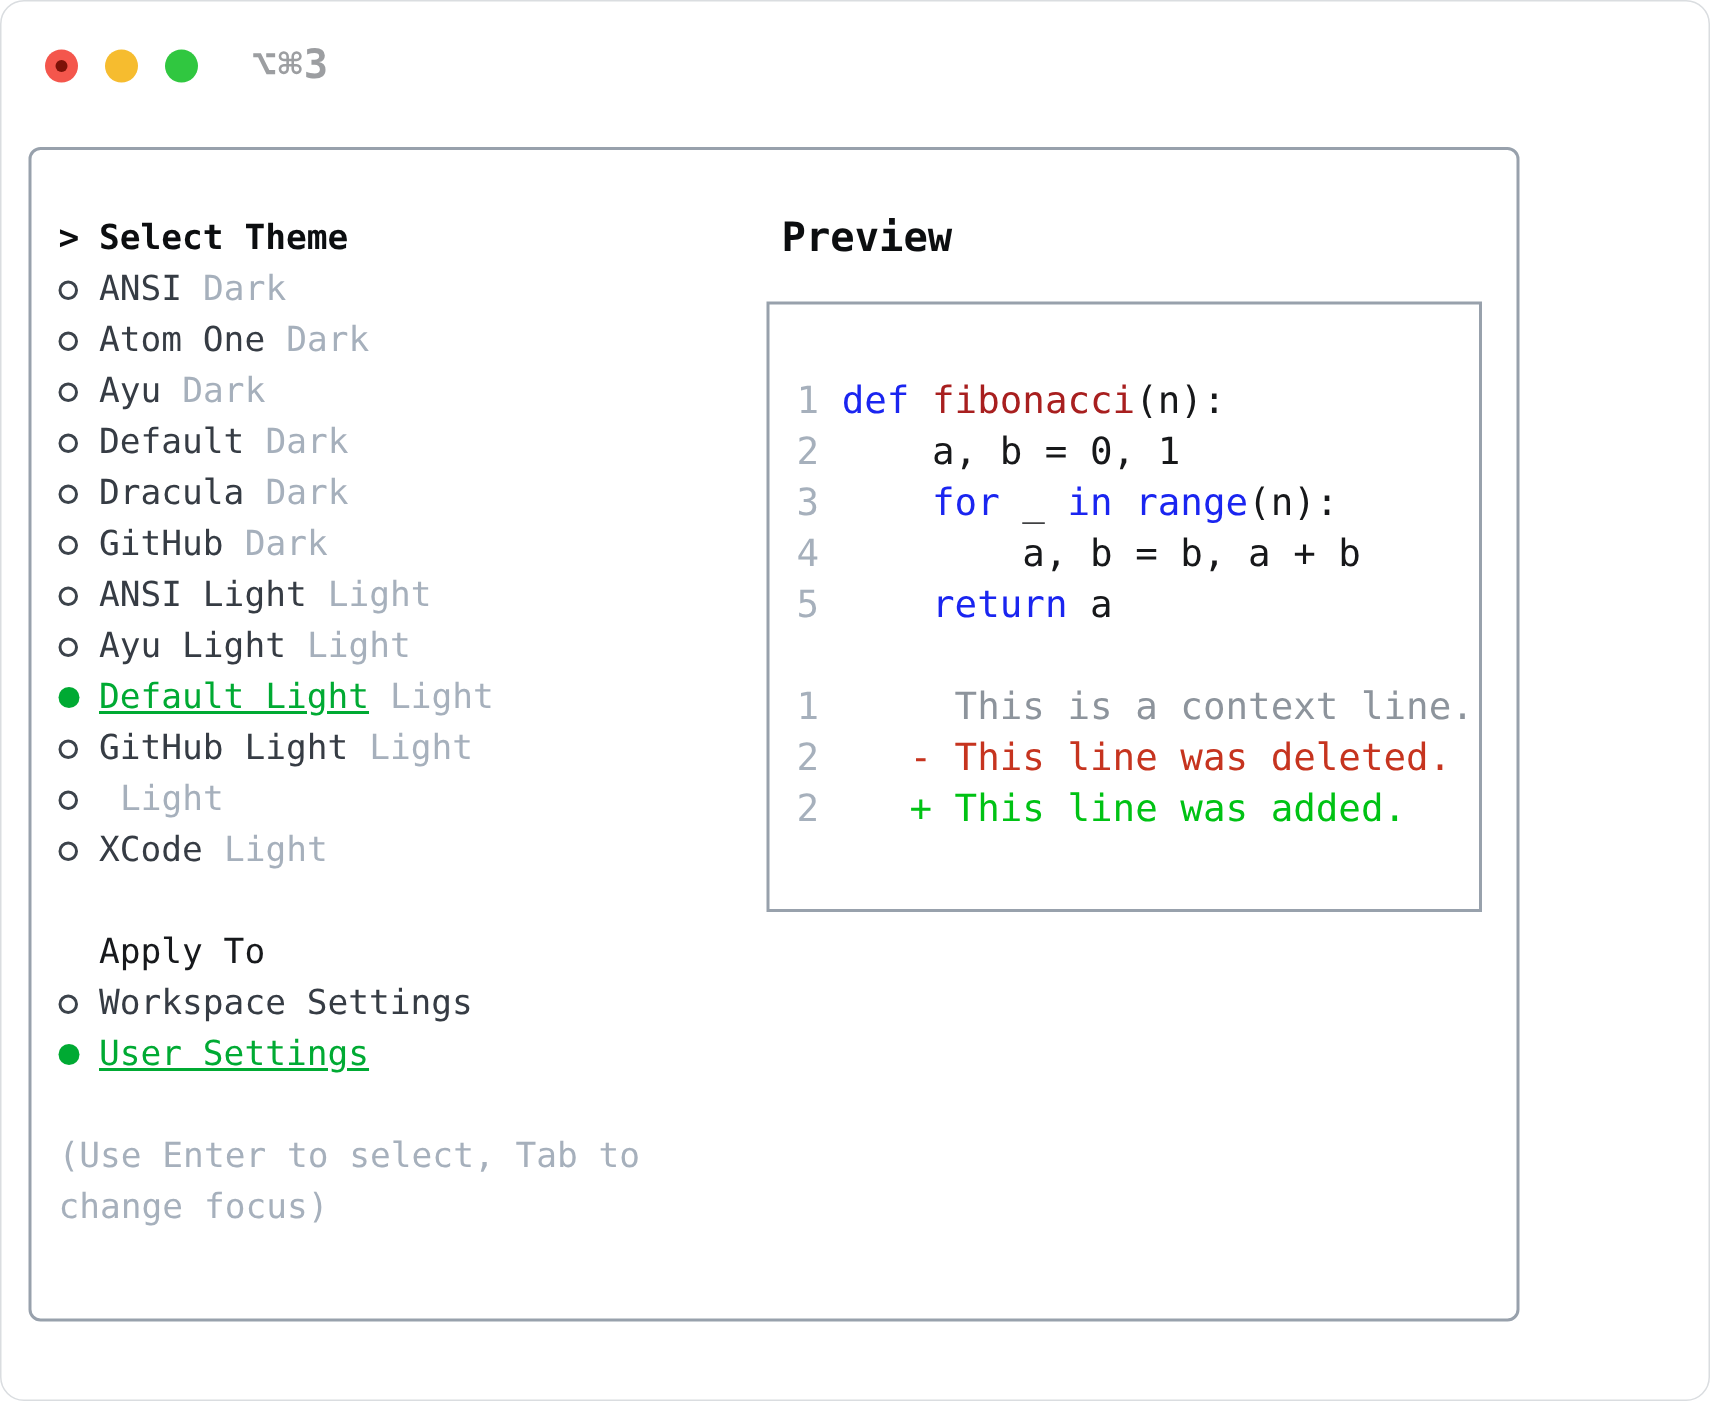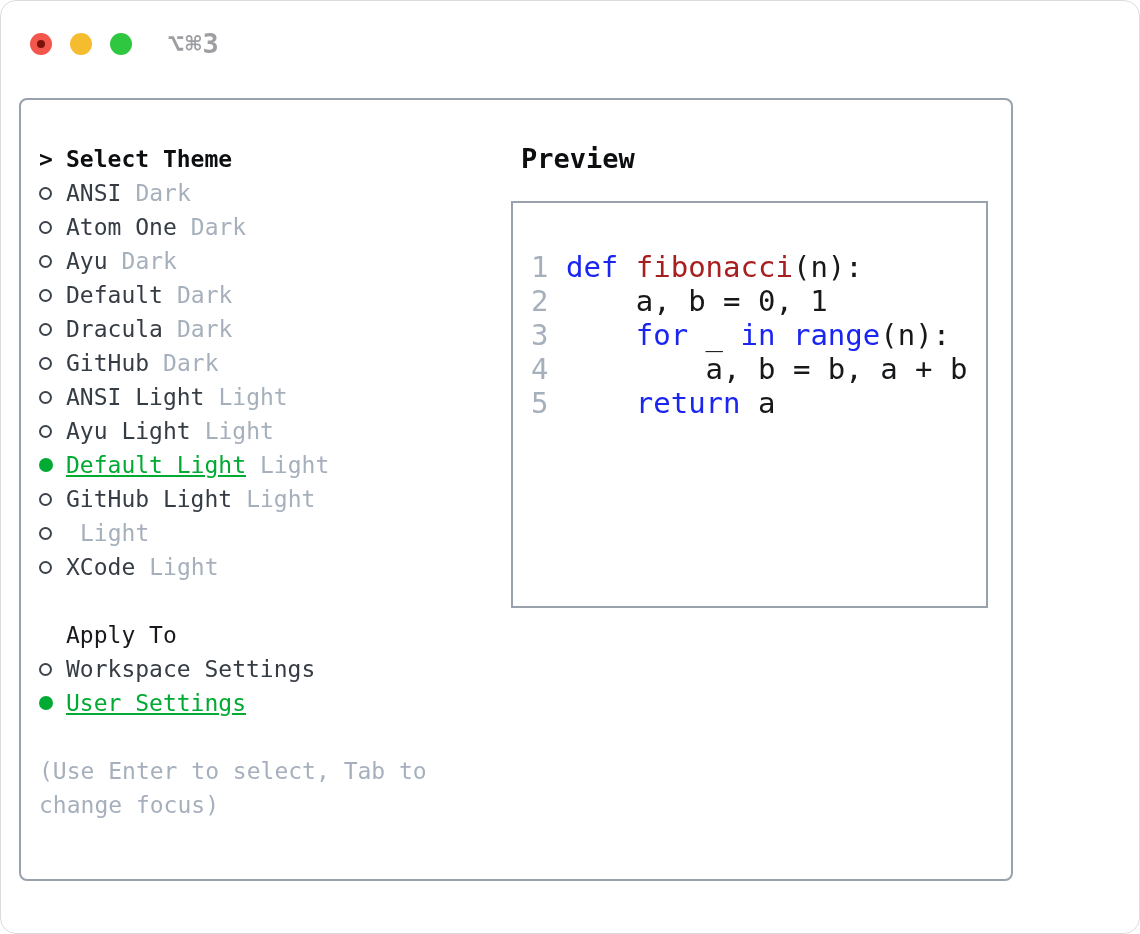--- a/index.html
+++ b/index.html
@@ -47,21 +47,21 @@
   .variant{color:var(--muted-gray);margin-left:14px;}
   .sel .name{color:var(--selection-green);text-decoration:underline;}
   .apply-title{color:#17191c;}
   .spacer{height:34px;}
   .hint{margin-top:0;width:420px;color:var(--muted-gray);line-height:34px;}
   
   .preview-title{position:absolute;left:500px;top:42px;font-size:27px;line-height:34px;font-weight:bold;color:var(--text-black);}
   .preview-box{
     position:absolute;left:490px;top:101px;width:477px;height:407px;
     border:2px solid var(--border-gray);background:#fff;
-    padding:47px 0 0 18px;font-size:29px;line-height:34px;overflow:hidden;
+    padding:47px 0 0 18px;font-size:25px;line-height:34px;overflow:hidden;
   }
   .pline{white-space:pre;height:34px;}
   .lnum{color:var(--muted-gray);}
   .tok-plain{color:#17181a;}
   .tok-keyword{color:var(--keyword-blue);}
   .tok-function{color:var(--function-red);}
   .diff-context{color:var(--context-gray);}
   .diff-deleted{color:var(--deleted-red);}
   .diff-added{color:var(--added-green);}
 </style>
@@ -188,16 +188,23 @@
 
   <div class="pline"><span class="lnum">2 </span><span class="tok-plain">    a, b = 0, 1</span></div>
 
   <div class="pline"><span class="lnum">3 </span><span class="tok-plain">    </span><span class="tok-keyword">for</span><span class="tok-plain"> _ </span><span class="tok-keyword">in</span><span class="tok-plain"> </span><span class="tok-keyword">range</span><span class="tok-plain">(n):</span></div>
 
   <div class="pline"><span class="lnum">4 </span><span class="tok-plain">        a, b = b, a + b</span></div>
 
   <div class="pline"><span class="lnum">5 </span><span class="tok-plain">    </span><span class="tok-keyword">return</span><span class="tok-plain"> a</span></div>
 </div>
       <div class="spacer"></div>
+      <div id="diff-lines">
+  <div class="pline"><span class="lnum">1 </span><span class="diff-context">     This is a context line.</span></div>
+
+  <div class="pline"><span class="lnum">2 </span><span class="diff-deleted">   - This line was deleted.</span></div>
+
+  <div class="pline"><span class="lnum">2 </span><span class="diff-added">   + This line was added.</span></div>
+</div>
     </div>
 
   </div>
 </div>
 
 </body></html>

